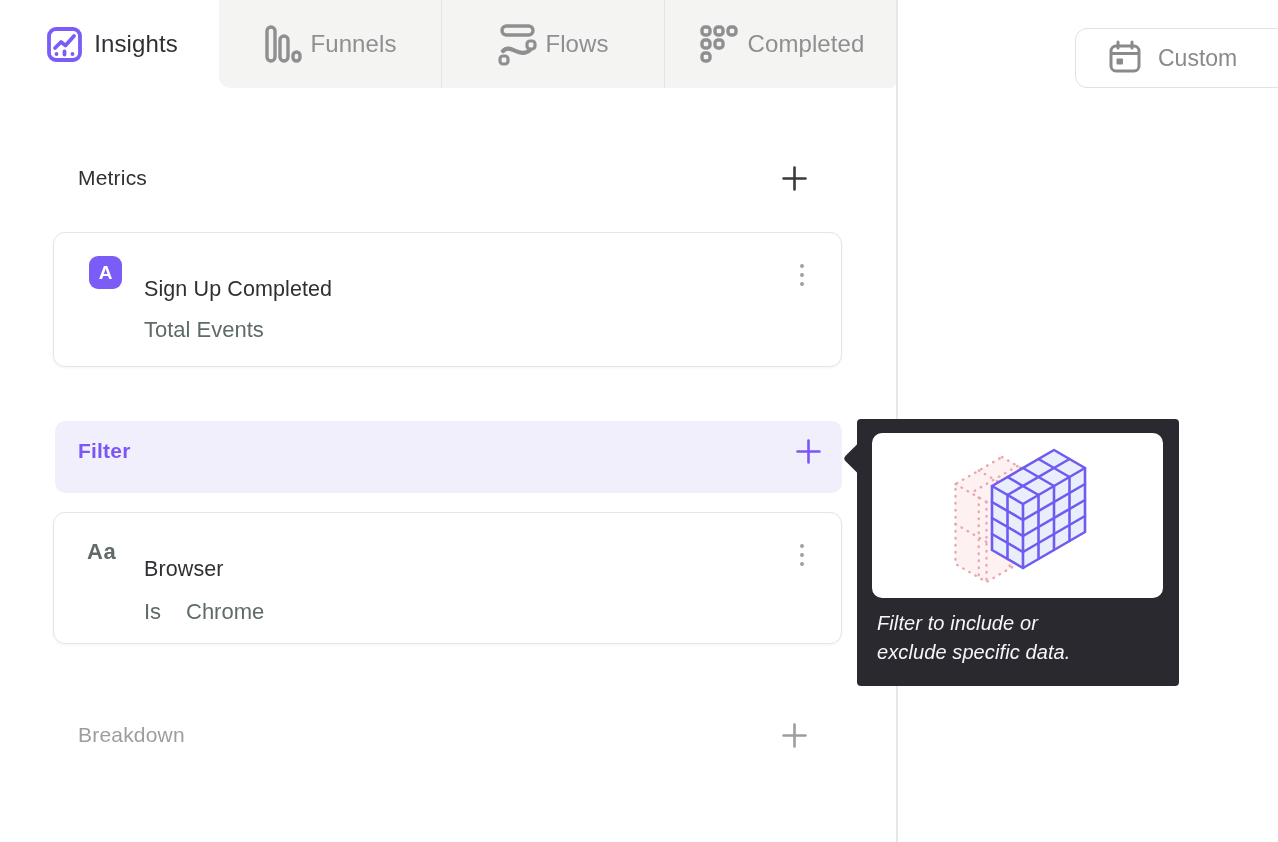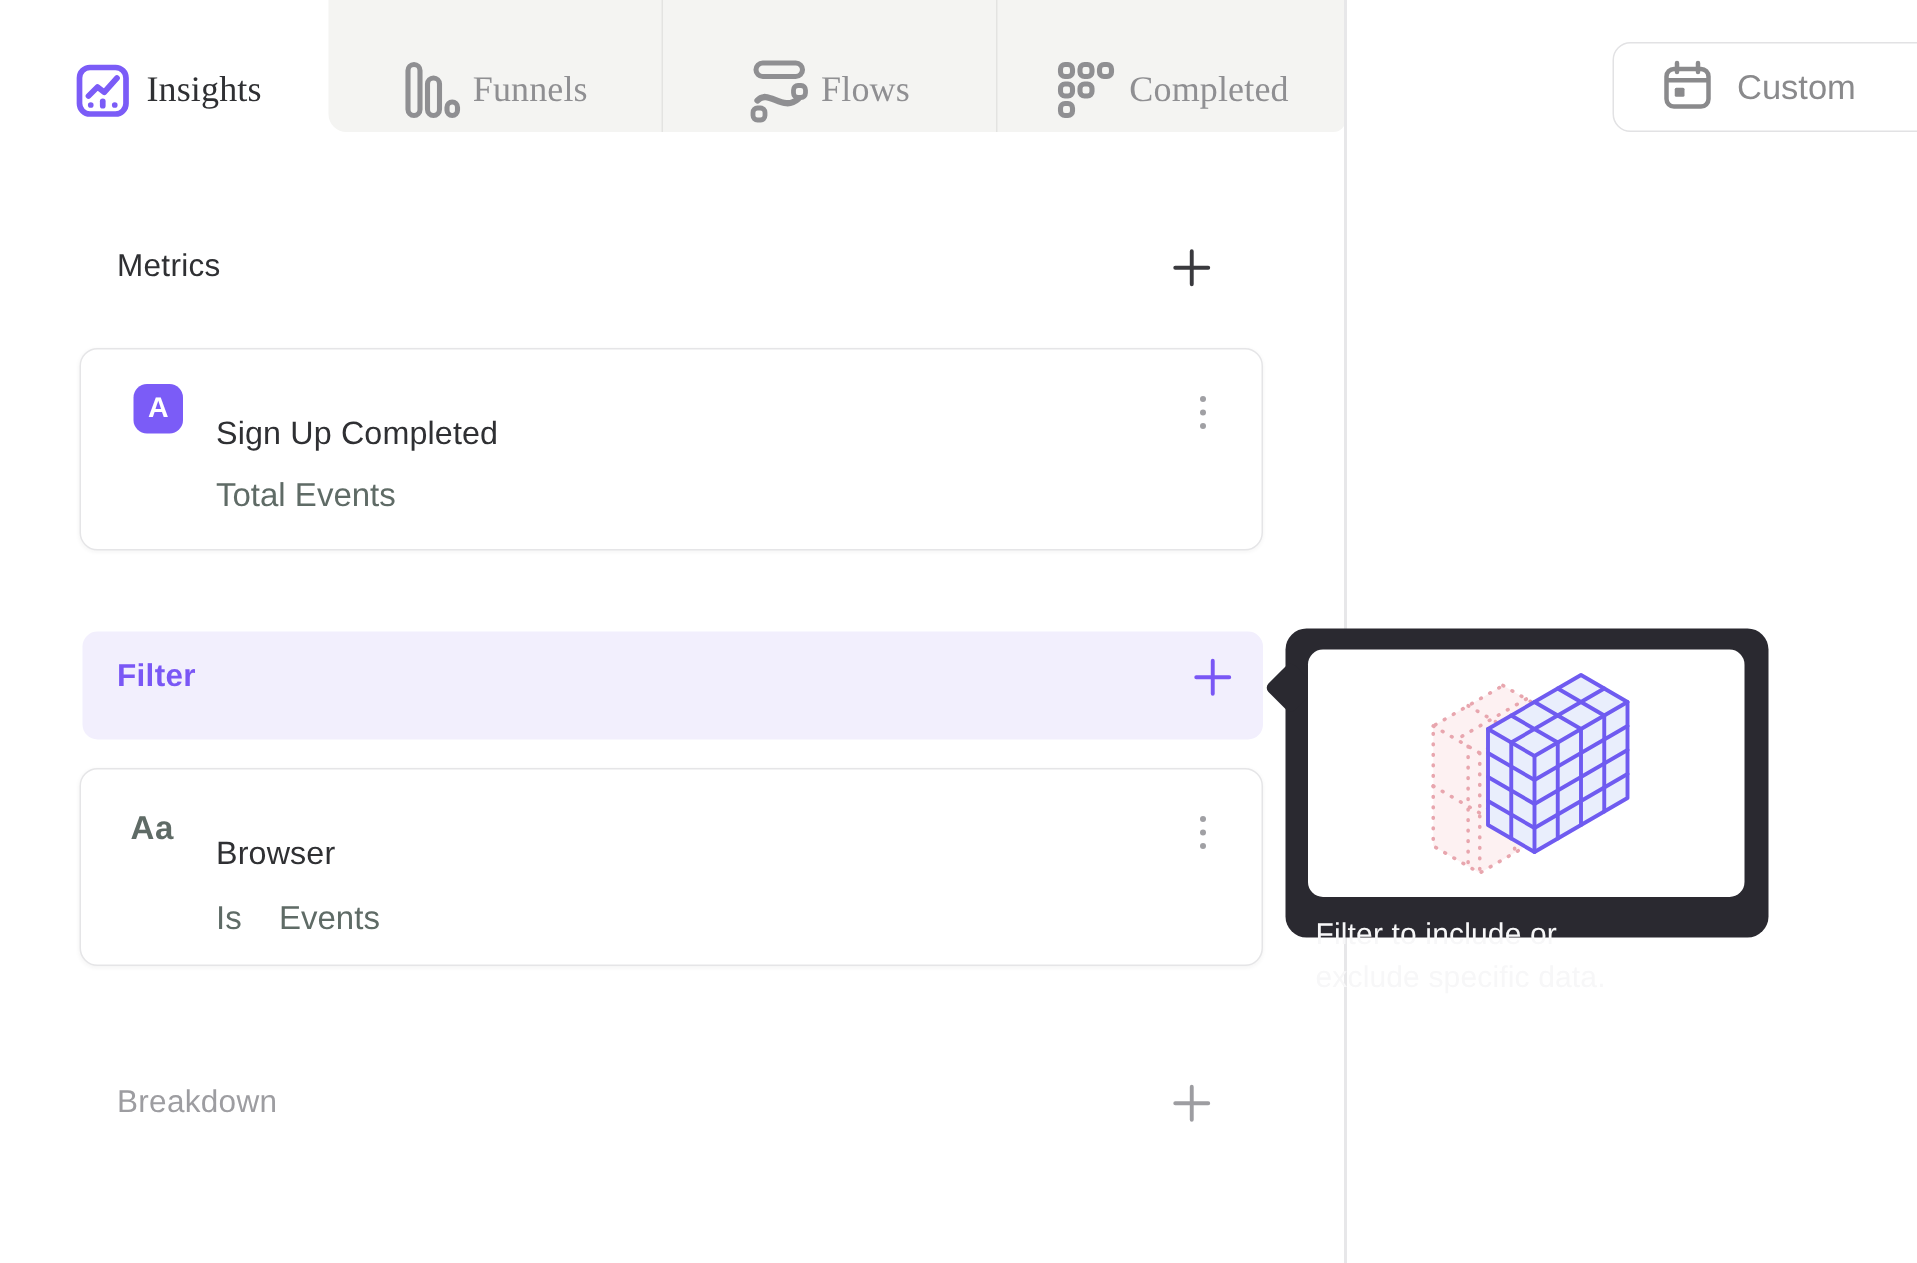--- a/index.html
+++ b/index.html
@@ -11,24 +11,23 @@
   }
 
   
   .tab-strip {
     position:absolute; left:219px; top:0; width:678px; height:88px;
     background:#f4f4f2;
     border-bottom-left-radius:12px; border-bottom-right-radius:8px;
   }
   .tab-sep { position:absolute; top:0; width:1px; height:88px; background:#e3e3e1; }
   .tab {
-    position:absolute; top:16px; height:88px;
+    position:absolute; top:0; height:88px;
     display:flex; align-items:center; justify-content:center; gap:7px;
     cursor:pointer;
-    font-family:Liberation Serif, serif;
   }
   .tab-label { font-size:24px; font-weight:500; color:#8f8f92; letter-spacing:.1px; }
   .tab.active .tab-label { color:#2f3033; }
   .tab-icon { flex:0 0 auto; display:flex; }
 
   
   .custom-btn {
     position:absolute; left:1075px; top:28px; width:215px; height:60px;
     background:#ffffff; border:1.5px solid #e2e2e4; border-radius:12px;
     display:flex; align-items:center; gap:15px; padding-left:31px;
@@ -87,22 +86,22 @@
   .filter-row {
     position:absolute; left:55px; top:421px; width:787px; height:72px;
     background:#f2effd; border-radius:10px;
     display:flex; align-items:center; justify-content:space-between;
     padding:0 17px 12px 23px; cursor:pointer;
   }
   .filter-title { font-size:21px; font-weight:700; color:#7a57f5; letter-spacing:.2px; }
 
   
   .tooltip {
-    position:absolute; left:857px; top:419px; width:322px; height:206px;
-    background:#2a2930; border-radius:14px;
+    position:absolute; left:857px; top:419px; width:322px; height:267px;
+    background:#2a2930; border-radius:4px;font-style:italic;
   }
   .tooltip-arrow {
     position:absolute; left:-9px; top:27px; width:25px; height:25px;
     background:#2a2930; border-radius:4px; transform:rotate(45deg);
   }
   .tooltip-img {
     position:absolute; left:15px; top:14px; width:291px; height:165px;
     background:#ffffff; border-radius:10px; overflow:hidden;
   }
   .tooltip-text {
@@ -211,21 +210,21 @@
       <svg width="27" height="27" viewBox="0 0 27 27" fill="none">
         <path d="M13.5 2.5 V24.5 M2.5 13.5 H24.5" stroke="#7a57f5" stroke-width="2.6" stroke-linecap="round"></path>
       </svg>
     </span>
   </div>
 
   <div class="card" style="top:512px;height:132px">
     <span class="aa-glyph">Aa</span>
     <span class="card-title">Browser</span>
     <span class="card-sub" style="top:86px">Is</span>
-    <span class="card-sub" style="left:132px;top:86px">Events</span>
+    <span class="card-sub" style="left:132px;top:86px">Chrome</span>
     <span class="kebab">
       <i></i>
         <i></i>
         <i></i>
     </span>
   </div>
 
   <div class="section-header" style="top:717px">
     <span class="section-title title-muted">Breakdown</span>
     <span class="icon-btn">

